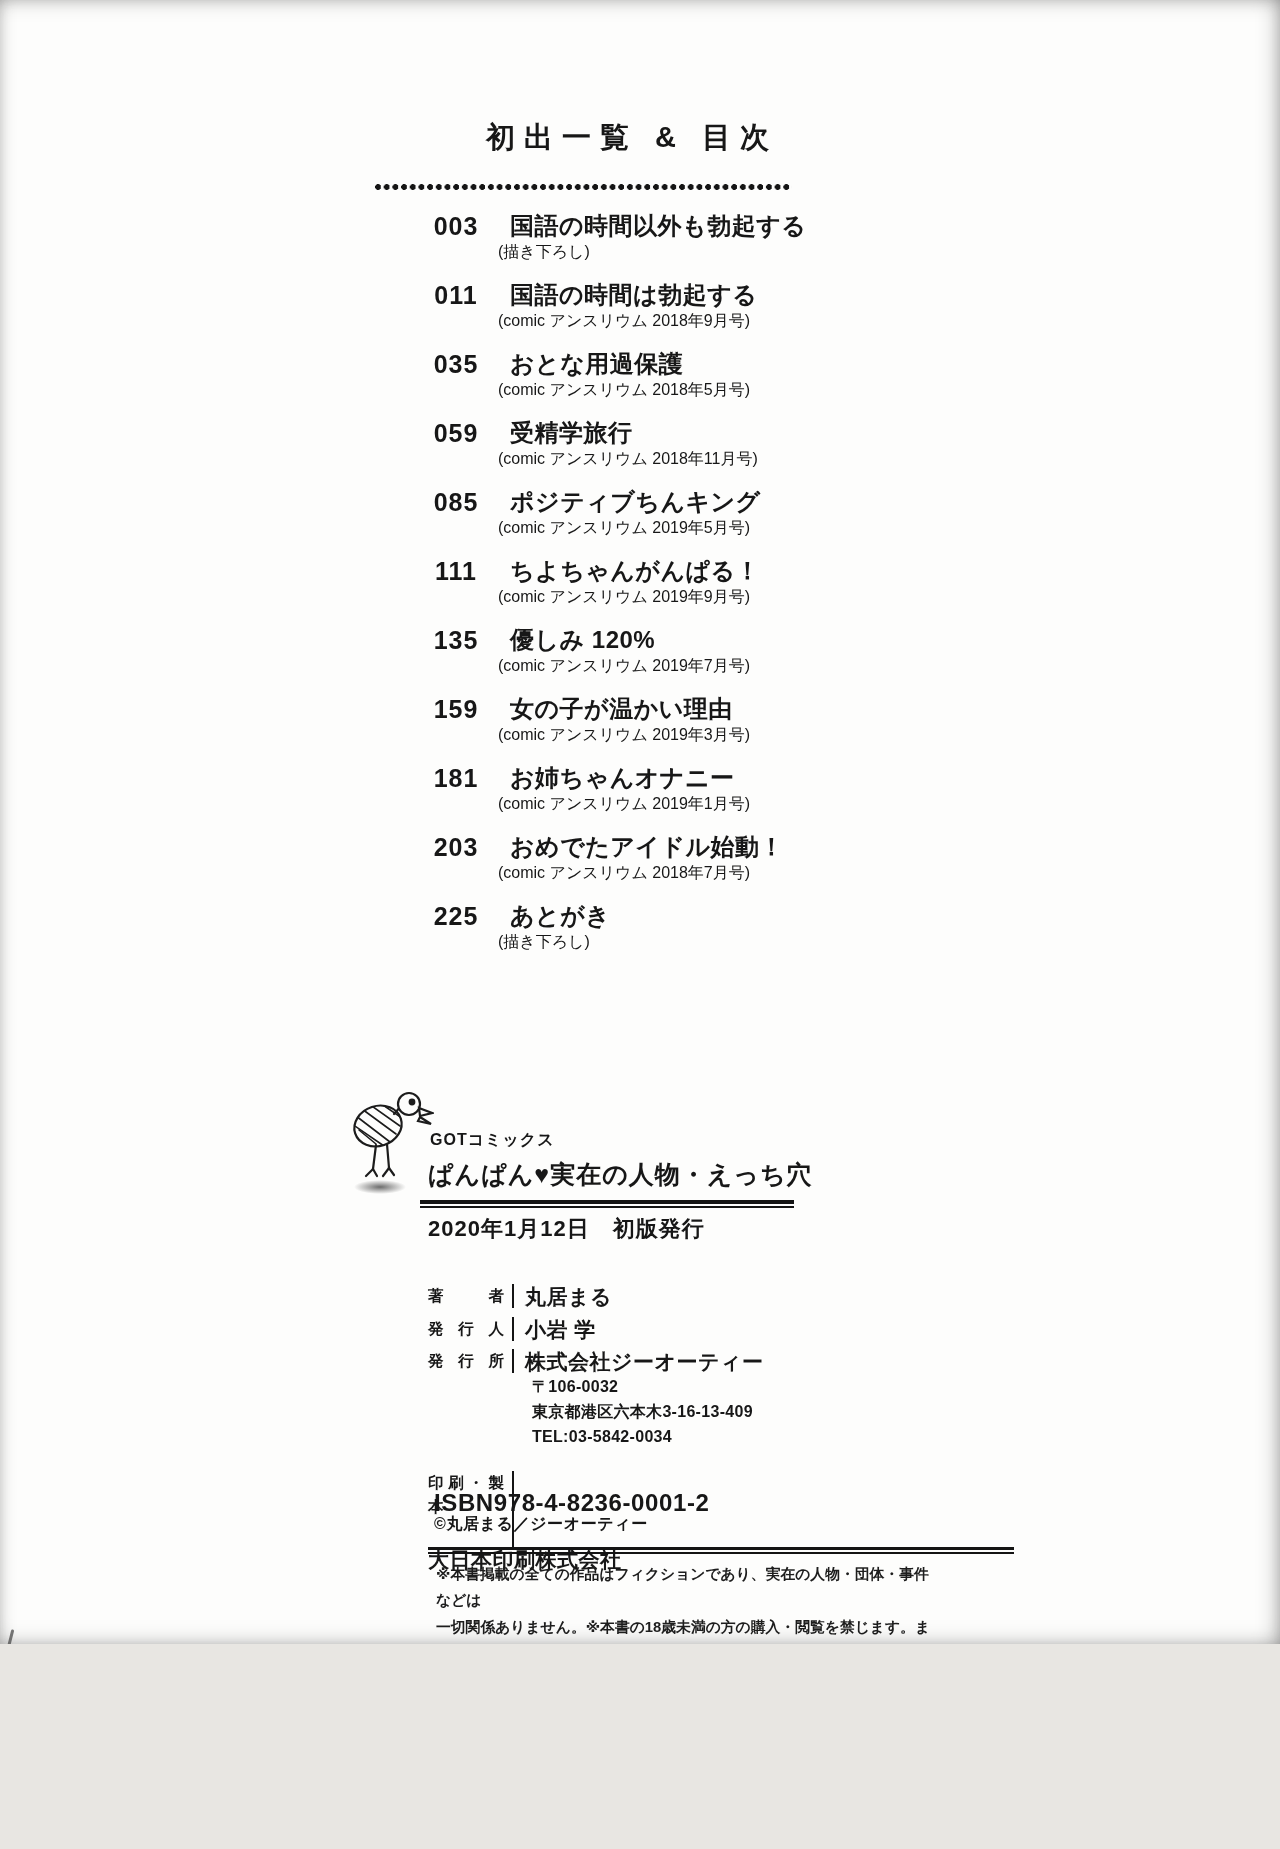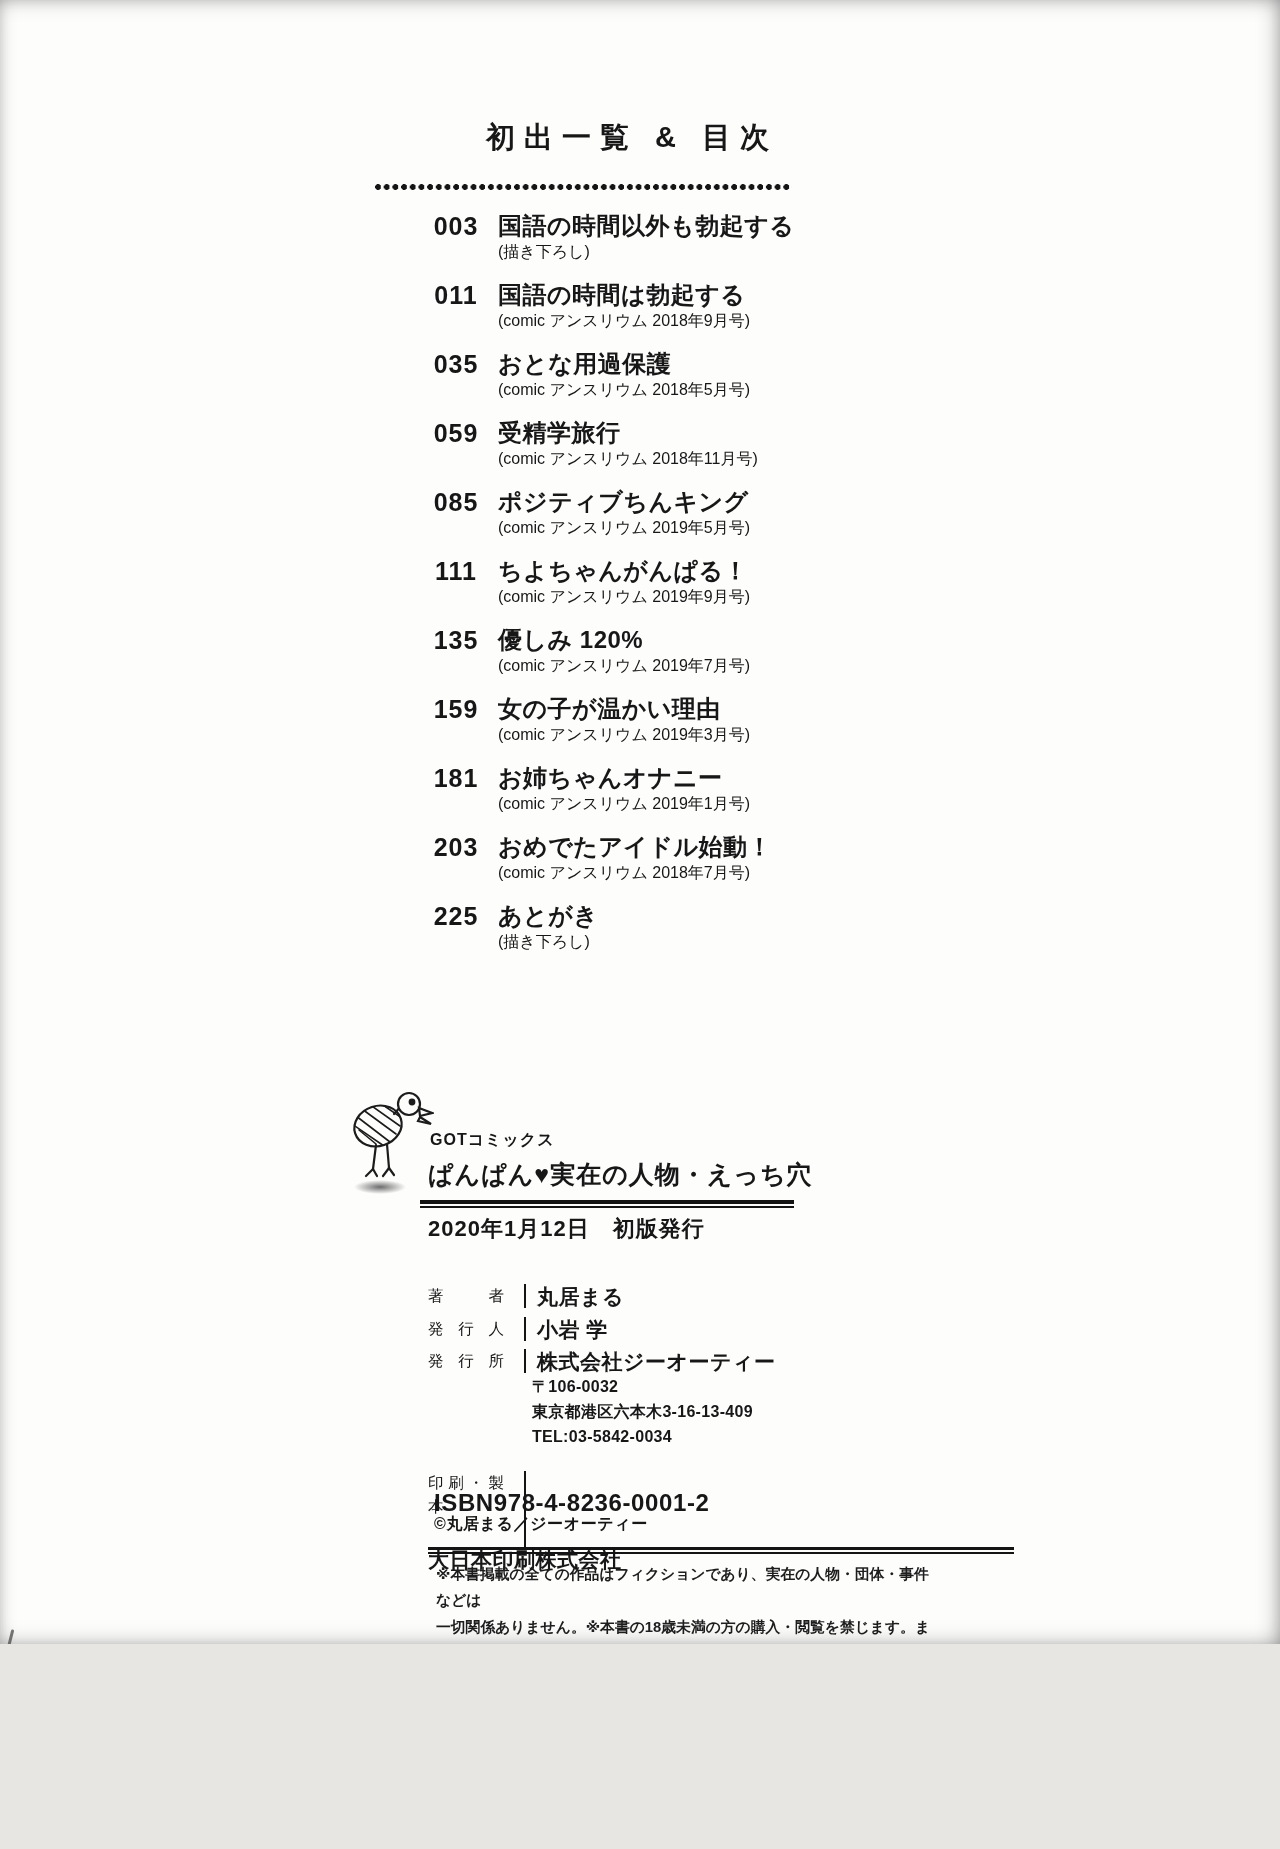--- a/index.html
+++ b/index.html
@@ -27,21 +27,21 @@
     background-image:radial-gradient(circle at 4px 4px,#151515 2.7px,rgba(0,0,0,0) 3.1px);
     background-size:8.7px 8px;background-repeat:repeat-x;
   }
   .toc-list{left:430px;top:212px;width:560px;}
   .toc-entry{display:flex;margin-bottom:18px;}
   .toc-page{
     width:52px;text-align:center;flex:0 0 52px;
     font-size:25px;font-weight:700;line-height:28px;letter-spacing:1px;
   }
   .toc-body{margin-left:16px;}
-  .toc-work{font-size:24px;font-weight:700;line-height:28px;letter-spacing:0.5px;white-space:nowrap;}
+  .toc-work{font-size:24px;font-weight:700;line-height:28px;letter-spacing:0.5px;white-space:nowrap;margin-left:12px;}
   .toc-src{font-size:16px;font-weight:500;line-height:22px;margin-top:1px;white-space:nowrap;}
 
   
   .bird{left:350px;top:1090px;}
   .bird-shadow{
     left:354px;top:1180px;width:52px;height:14px;border-radius:50%;
     background:radial-gradient(closest-side,rgba(60,60,60,.75),rgba(60,60,60,0));
   }
   .got-label{left:430px;top:1130px;font-size:16px;font-weight:700;letter-spacing:1px;}
   .book-title{left:428px;top:1158px;font-size:25px;font-weight:800;letter-spacing:1px;white-space:nowrap;}
@@ -49,23 +49,23 @@
     left:420px;top:1200px;width:374px;height:9px;
     background:linear-gradient(#141414 0 4px,rgba(0,0,0,0) 4px 6px,#141414 6px 8px,rgba(0,0,0,0) 8px);
   }
   .pub-date{left:428px;top:1214px;font-size:22px;font-weight:700;letter-spacing:1px;}
 
   
   .credits{left:428px;top:1284px;width:560px;}
   .crow{display:flex;align-items:flex-start;}
   .clabel{
     flex:0 0 76px;width:76px;
-    font-size:15.5px;font-weight:400;line-height:24px;
+    font-size:15.5px;font-weight:700;line-height:24px;
     text-align:justify;text-align-last:justify;
-    padding-right:20px;border-right:2.5px solid #141414;margin-right:11px;
+    padding-right:8px;border-right:2.5px solid #141414;margin-right:11px;
   }
   .cvalue{font-size:21px;font-weight:700;line-height:25px;letter-spacing:0.5px;white-space:nowrap;}
   .crow.r1{margin-bottom:8px;}
   .crow.r2{margin-bottom:7px;}
   .crow.r3{margin-bottom:2px;}
   .csub{margin:0 0 4px 104px;font-size:16px;font-weight:700;line-height:21px;letter-spacing:0.3px;}
   .csub.first{margin-top:2px;}
   .crow.r4{margin-top:24px;flex-direction:column;}
 
   .isbn{left:434px;top:1489px;font-size:24px;font-weight:700;letter-spacing:0.6px;}

